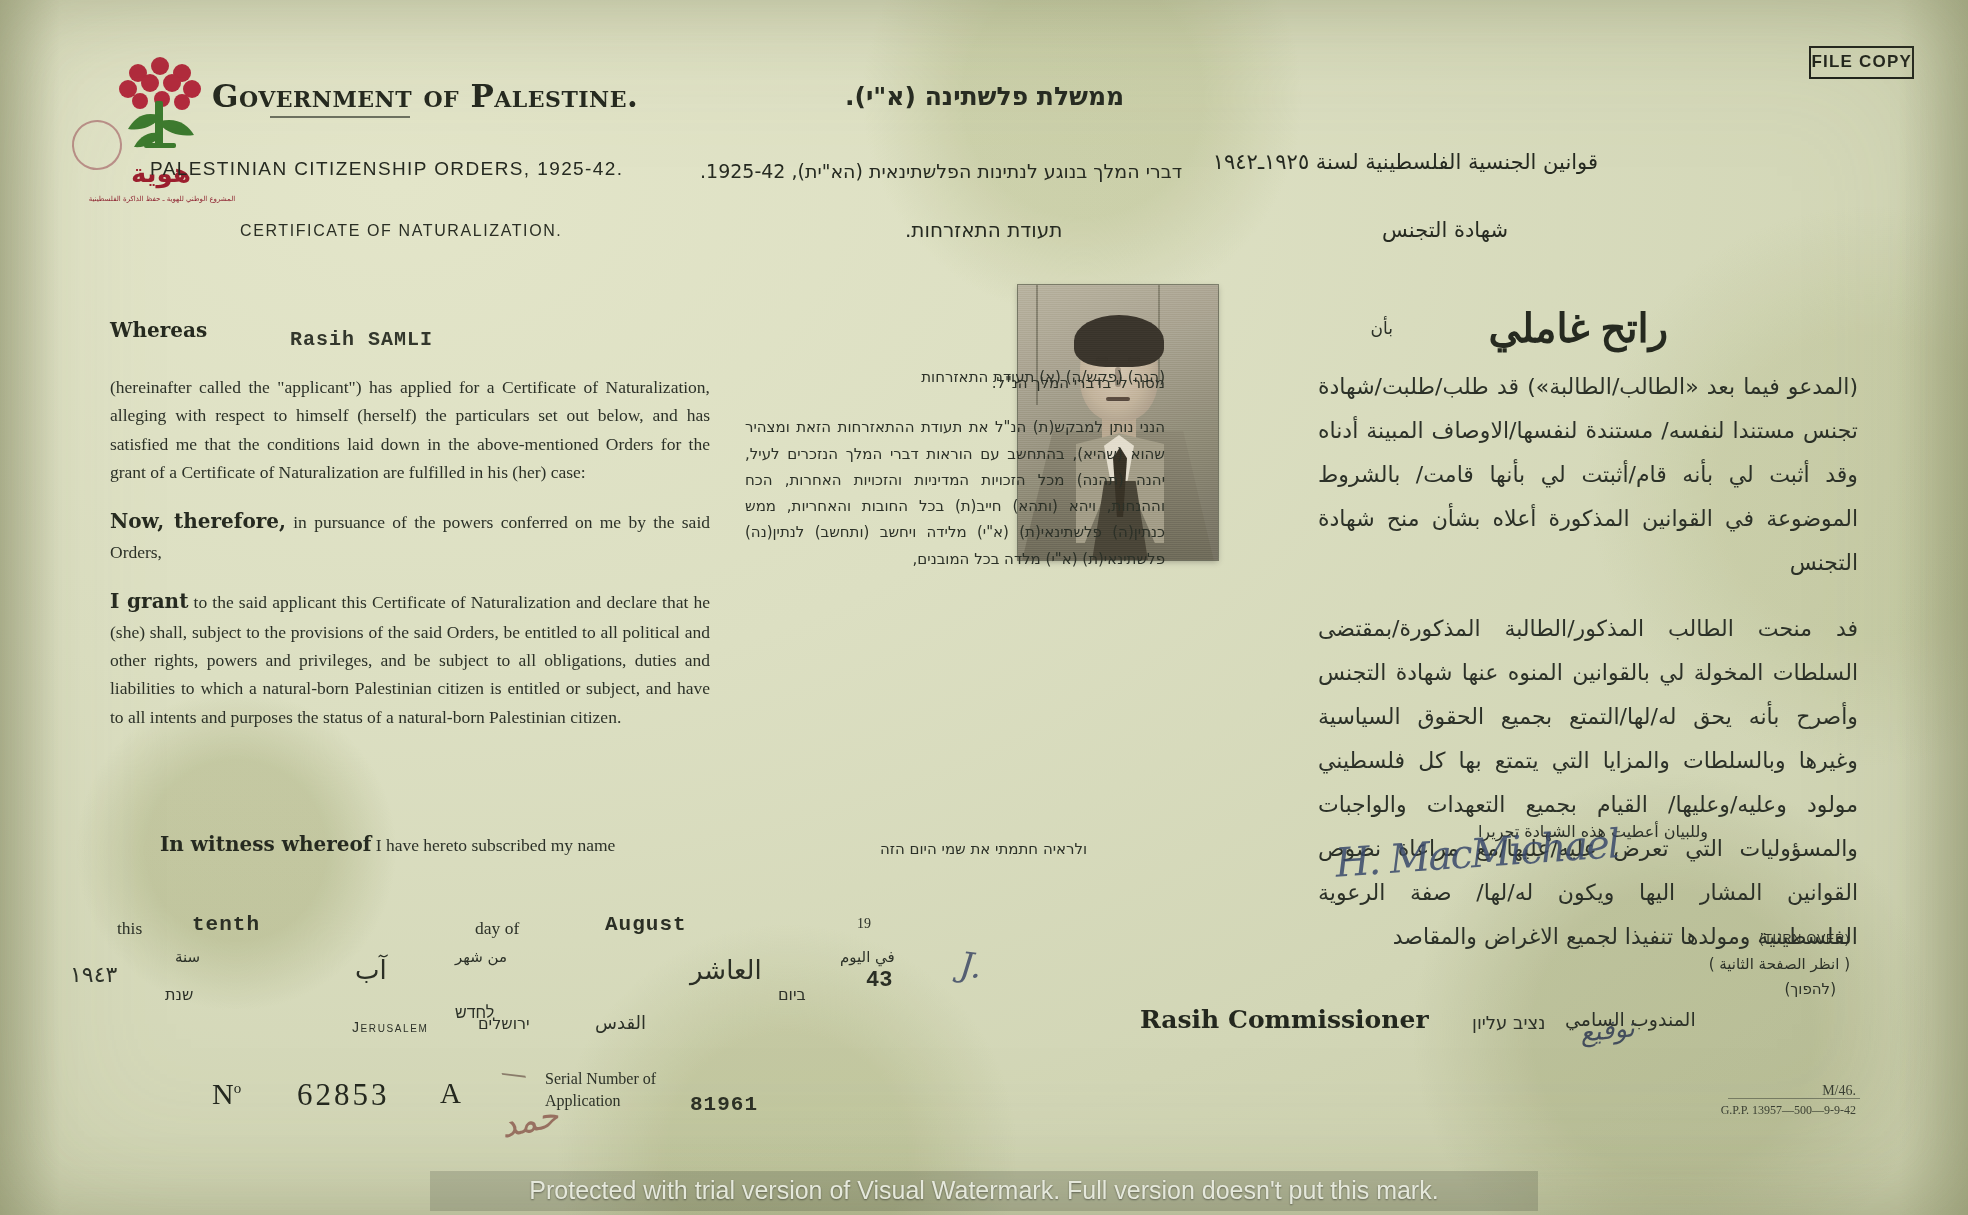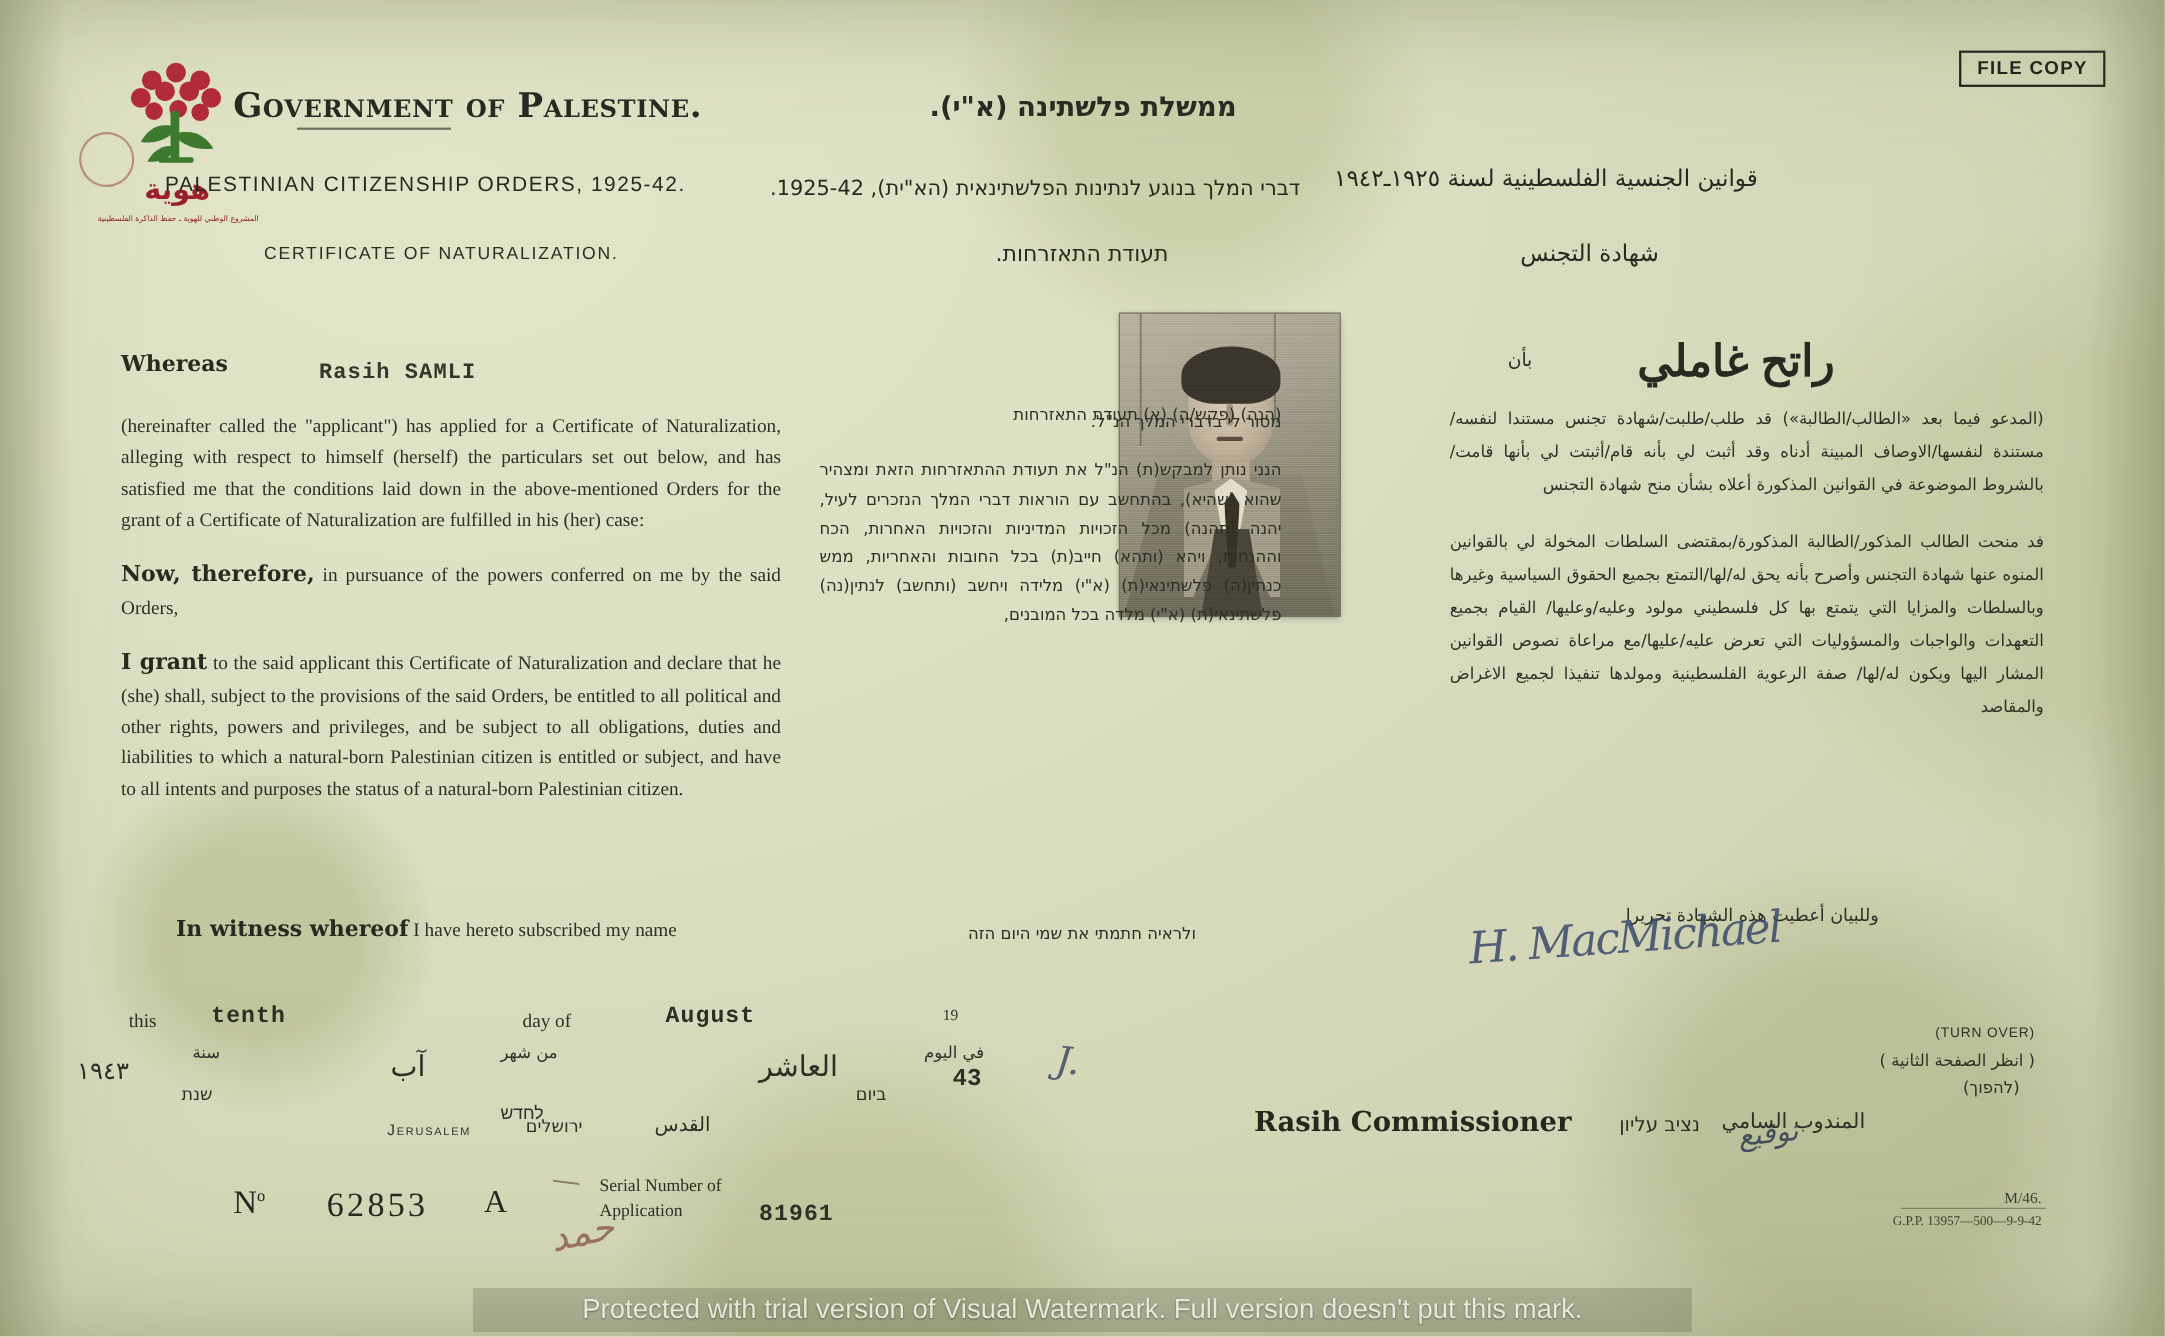--- a/index.html
+++ b/index.html
@@ -29,21 +29,21 @@
     box-shadow: inset 0 0 70px rgba(120,125,85,.35), inset 0 0 160px rgba(140,145,100,.25);}
   .vig-left{position:absolute;left:0;top:0;width:60px;height:100%;
     background:linear-gradient(90deg, rgba(120,125,85,.35), rgba(120,125,85,0));}
   .vig-right{position:absolute;right:0;top:0;width:70px;height:100%;
     background:linear-gradient(270deg, rgba(120,125,85,.30), rgba(120,125,85,0));}
 
   
   #file-copy{
     position:absolute;right:54px;top:46px;
     border:2px solid #1c1f19;
-    padding:4px 14px 5px;
+    padding:4px 0 5px;
     font-family:"Liberation Sans", sans-serif;
     font-weight:bold;font-size:17px;letter-spacing:1.2px;color:#1c1f19;
   }
   #eng-title{
     position:absolute;left:212px;top:78px;
     font-family:"DejaVu Serif", serif;
     font-weight:bold;font-size:31px;color:#24281f;
     letter-spacing:.5px;
     font-variant:small-caps;
   }
@@ -127,21 +127,21 @@
   #heb-col p{margin:0 0 18px 0;}
   #heb-top-line{
     position:absolute;left:745px;top:368px;width:420px;direction:rtl;
     font-family:"DejaVu Sans", sans-serif;font-size:15px;color:#2c3128;
   }
 
   
   #ara-col{
     position:absolute;right:110px;top:365px;width:540px;
     direction:rtl;text-align:justify;
-    font-family:"DejaVu Sans", sans-serif;font-size:15px;line-height:2.0;color:#2c3128;
+    font-family:"DejaVu Sans", sans-serif;font-size:22px;line-height:2.0;color:#2c3128;
   }
   #ara-col p{margin:0 0 22px 0;}
   #ara-name{
     position:absolute;right:300px;top:305px;
     font-family:Liberation Sans, sans-serif;font-size:40px;font-weight:bold;color:#262a20;direction:rtl;
   }
   #ara-bi-an{
     position:absolute;right:575px;top:318px;
     font-family:"DejaVu Sans", sans-serif;font-size:17px;color:#2c3128;direction:rtl;
   }

